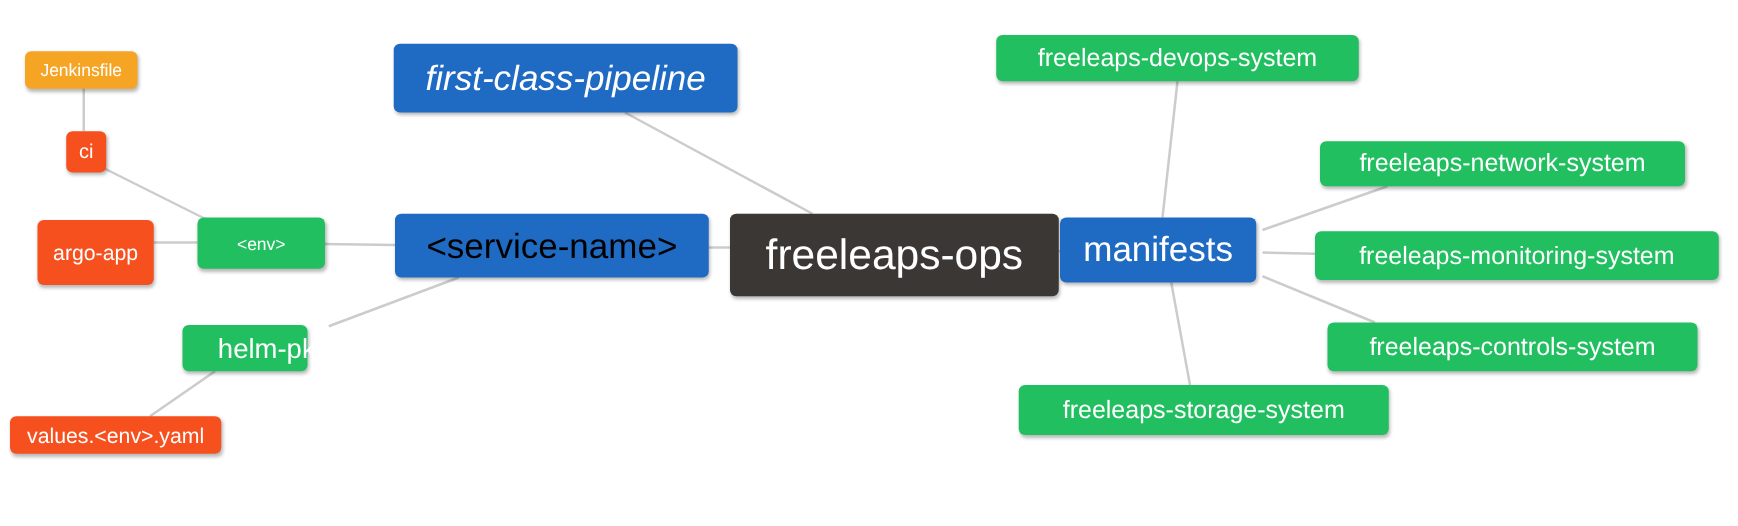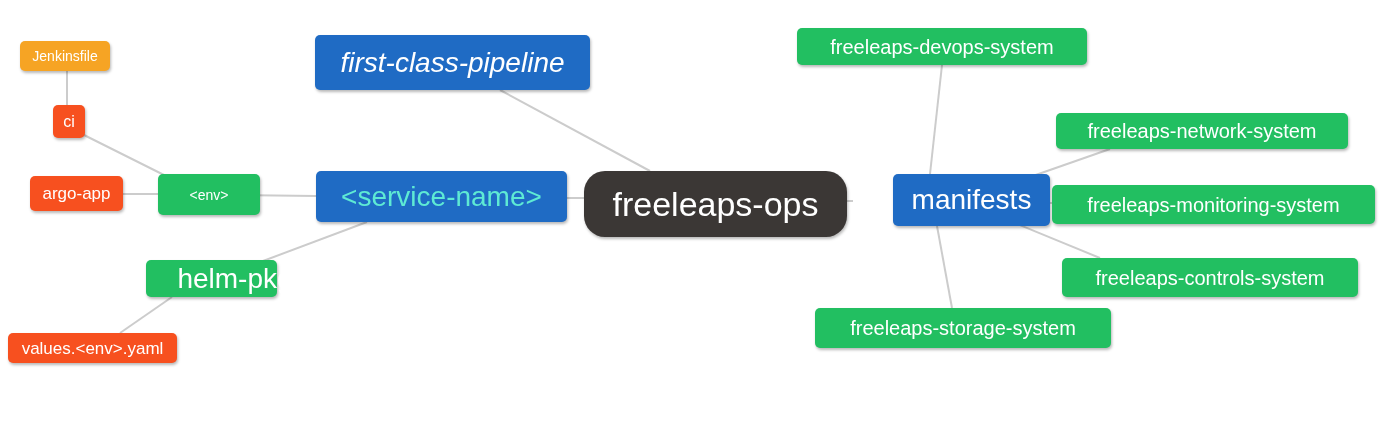--- a/index.html
+++ b/index.html
@@ -55,26 +55,26 @@
       <line x1="1010" y1="184" x2="1110" y2="149" stroke="#cccccc" stroke-width="2"></line>
       <line x1="1010" y1="202" x2="1052" y2="203" stroke="#cccccc" stroke-width="2"></line>
       <line x1="1010" y1="221" x2="1100" y2="258" stroke="#cccccc" stroke-width="2"></line>
       <line x1="937" y1="226" x2="952" y2="308" stroke="#cccccc" stroke-width="2"></line>
       <line x1="367" y1="222" x2="263" y2="261" stroke="#cccccc" stroke-width="2"></line>
       <line x1="172" y1="297" x2="120" y2="333" stroke="#cccccc" stroke-width="2"></line>
     </svg>
 
 <div class="node" style="left: 20px; top: 25px; width: 90px; height: 30px; font-size: 14px; background: rgb(246, 164, 36); color: rgb(255, 255, 255); margin-top: 16px;">Jenkinsfile</div>
     <div class="node" style="left: 53px; top: 105px; width: 32px; height: 33px; font-size: 16px; background: rgb(247, 80, 31); color: rgb(255, 255, 255);">ci</div>
-    <div class="node" style="left: 30px; top: 176px; width: 93px; height: 35px; font-size: 17px; background: rgb(247, 80, 31); color: rgb(255, 255, 255);">argo-app</div>
+    <div class="node" style="left: 30px; top: 176px; width: 93px; height: 52px; font-size: 17px; background: rgb(247, 80, 31); color: rgb(255, 255, 255);">argo-app</div>
     <div class="node" style="left: 158px; top: 174px; width: 102px; height: 41px; font-size: 14px; background: rgb(34, 191, 97); color: rgb(255, 255, 255);">&lt;env&gt;</div>
     <div class="node" style="left: 315px; top: 35px; width: 275px; height: 55px; font-size: 28px; background: rgb(31, 107, 196); color: rgb(255, 255, 255); font-style: italic;">first-class-pipeline</div>
-    <div class="node" style="left: 316px; top: 171px; width: 251px; height: 51px; font-size: 28px; background: rgb(31, 107, 196); color: #5eead4;">&lt;service-name&gt;</div>
-    <div class="node" style="left: 584px; top: 171px; width: 263px; height: 66px; font-size: 34px; background: rgb(59, 55, 53); color: rgb(255, 255, 255); border-radius: 21px;">freeleaps-ops</div>
-    <div class="node" style="left: 893px; top: 174px; width: 157px; height: 52px; font-size: 28px; background: rgb(31, 107, 196); color: rgb(255, 255, 255);">manifests</div>
+    <div class="node" style="left: 316px; top: 171px; width: 251px; height: 51px; font-size: 28px; background: rgb(31, 107, 196); color: #000000;">&lt;service-name&gt;</div>
+    <div class="node" style="left: 584px; top: 171px; width: 263px; height: 66px; font-size: 34px; background: rgb(59, 55, 53); color: rgb(255, 255, 255);">freeleaps-ops</div>
+    <div class="node" style="left: 848px; top: 174px; width: 157px; height: 52px; font-size: 28px; background: rgb(31, 107, 196); color: rgb(255, 255, 255);">manifests</div>
     <div class="node" style="left: 1056px; top: 113px; width: 292px; height: 36px; font-size: 20px; background: rgb(34, 191, 97); color: rgb(255, 255, 255);">freeleaps-network-system</div>
     <div class="node" style="left: 797px; top: 28px; width: 290px; height: 37px; font-size: 20px; background: rgb(34, 191, 97); color: rgb(255, 255, 255);">freeleaps-devops-system</div>
     <div class="node" style="left: 1052px; top: 185px; width: 323px; height: 39px; font-size: 20px; background: rgb(34, 191, 97); color: rgb(255, 255, 255);">freeleaps-monitoring-system</div>
     <div class="node" style="left: 815px; top: 308px; width: 296px; height: 40px; font-size: 20px; background: rgb(34, 191, 97); color: rgb(255, 255, 255);">freeleaps-storage-system</div>
     <div class="node" style="left: 1062px; top: 258px; width: 296px; height: 39px; font-size: 20px; background: rgb(34, 191, 97); color: rgb(255, 255, 255);">freeleaps-controls-system</div>
-    <div class="node" style="left: 146px; top: 260px; width: 131px; height: 37px; font-size: 28px; background: rgb(34, 191, 97); color: rgb(255, 255, 255); padding-left: 47px;">helm-pkg</div>
+    <div class="node" style="left: 146px; top: 260px; width: 100px; height: 37px; font-size: 22px; background: rgb(34, 191, 97); color: rgb(255, 255, 255); padding-left: 47px;">helm-pkg</div>
     <div class="node" style="left: 8px; top: 333px; width: 169px; height: 30px; font-size: 17px; background: rgb(247, 80, 31); color: rgb(255, 255, 255);">values.&lt;env&gt;.yaml</div>
   </div>
 
 </body></html>

